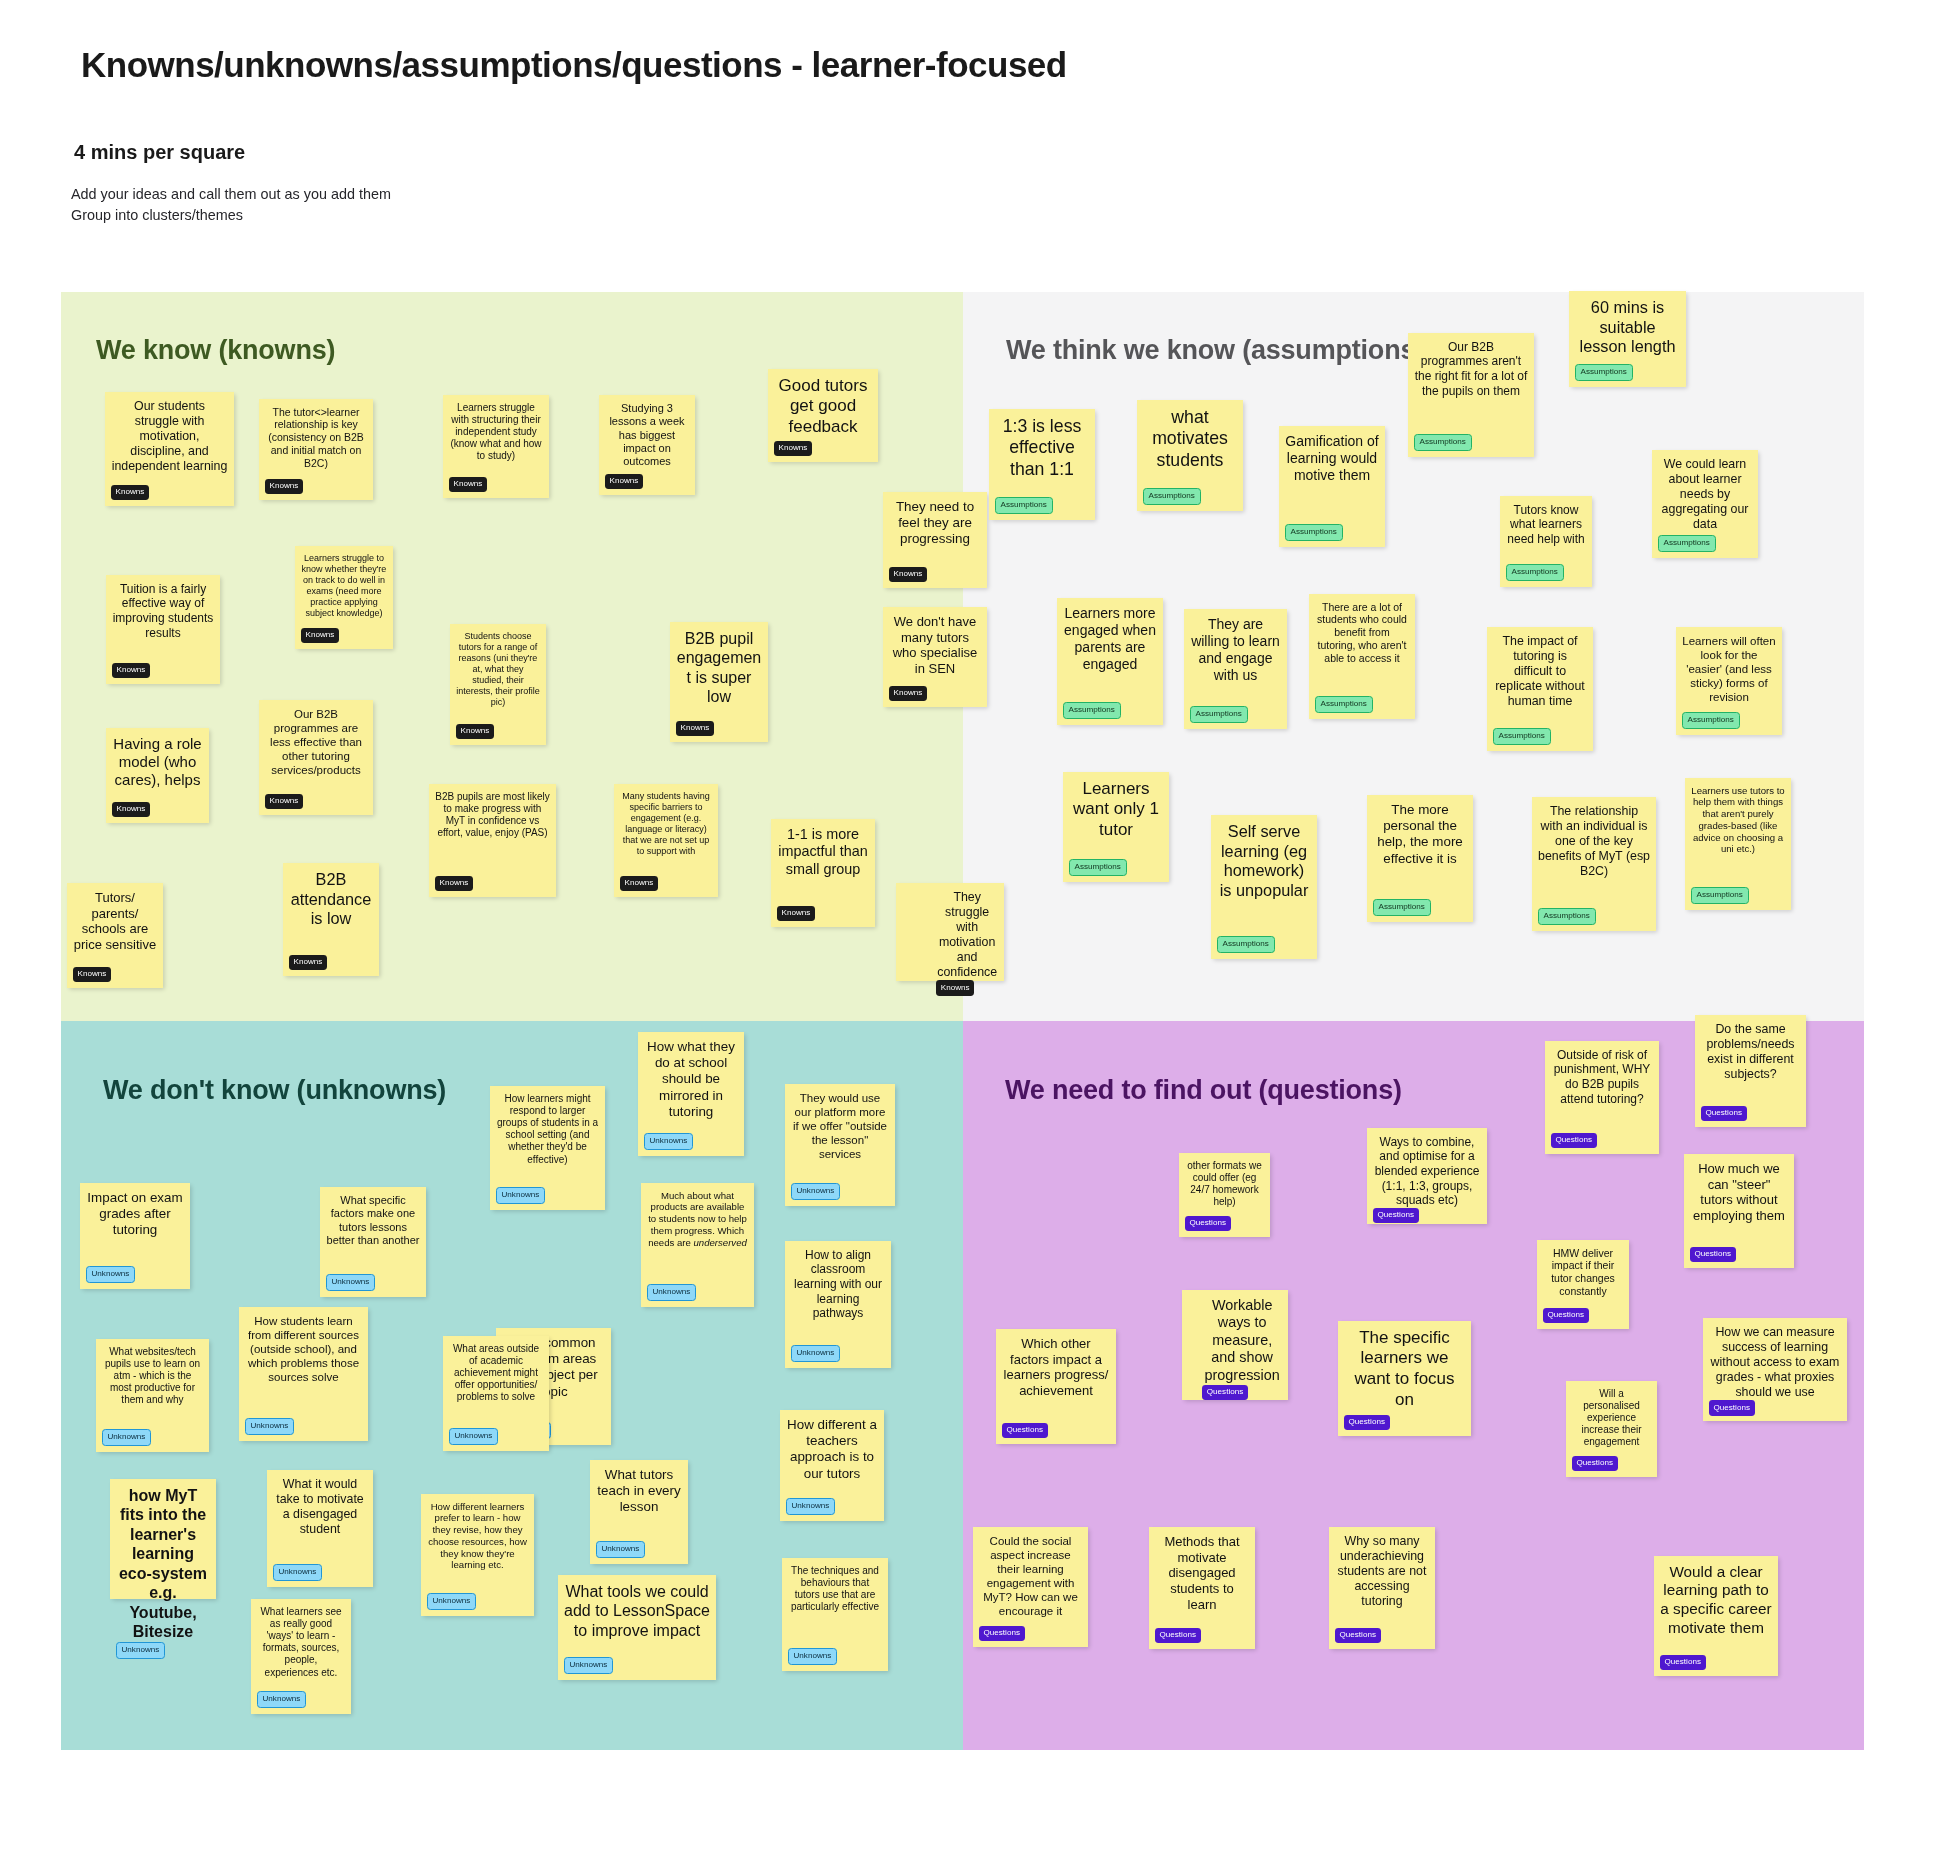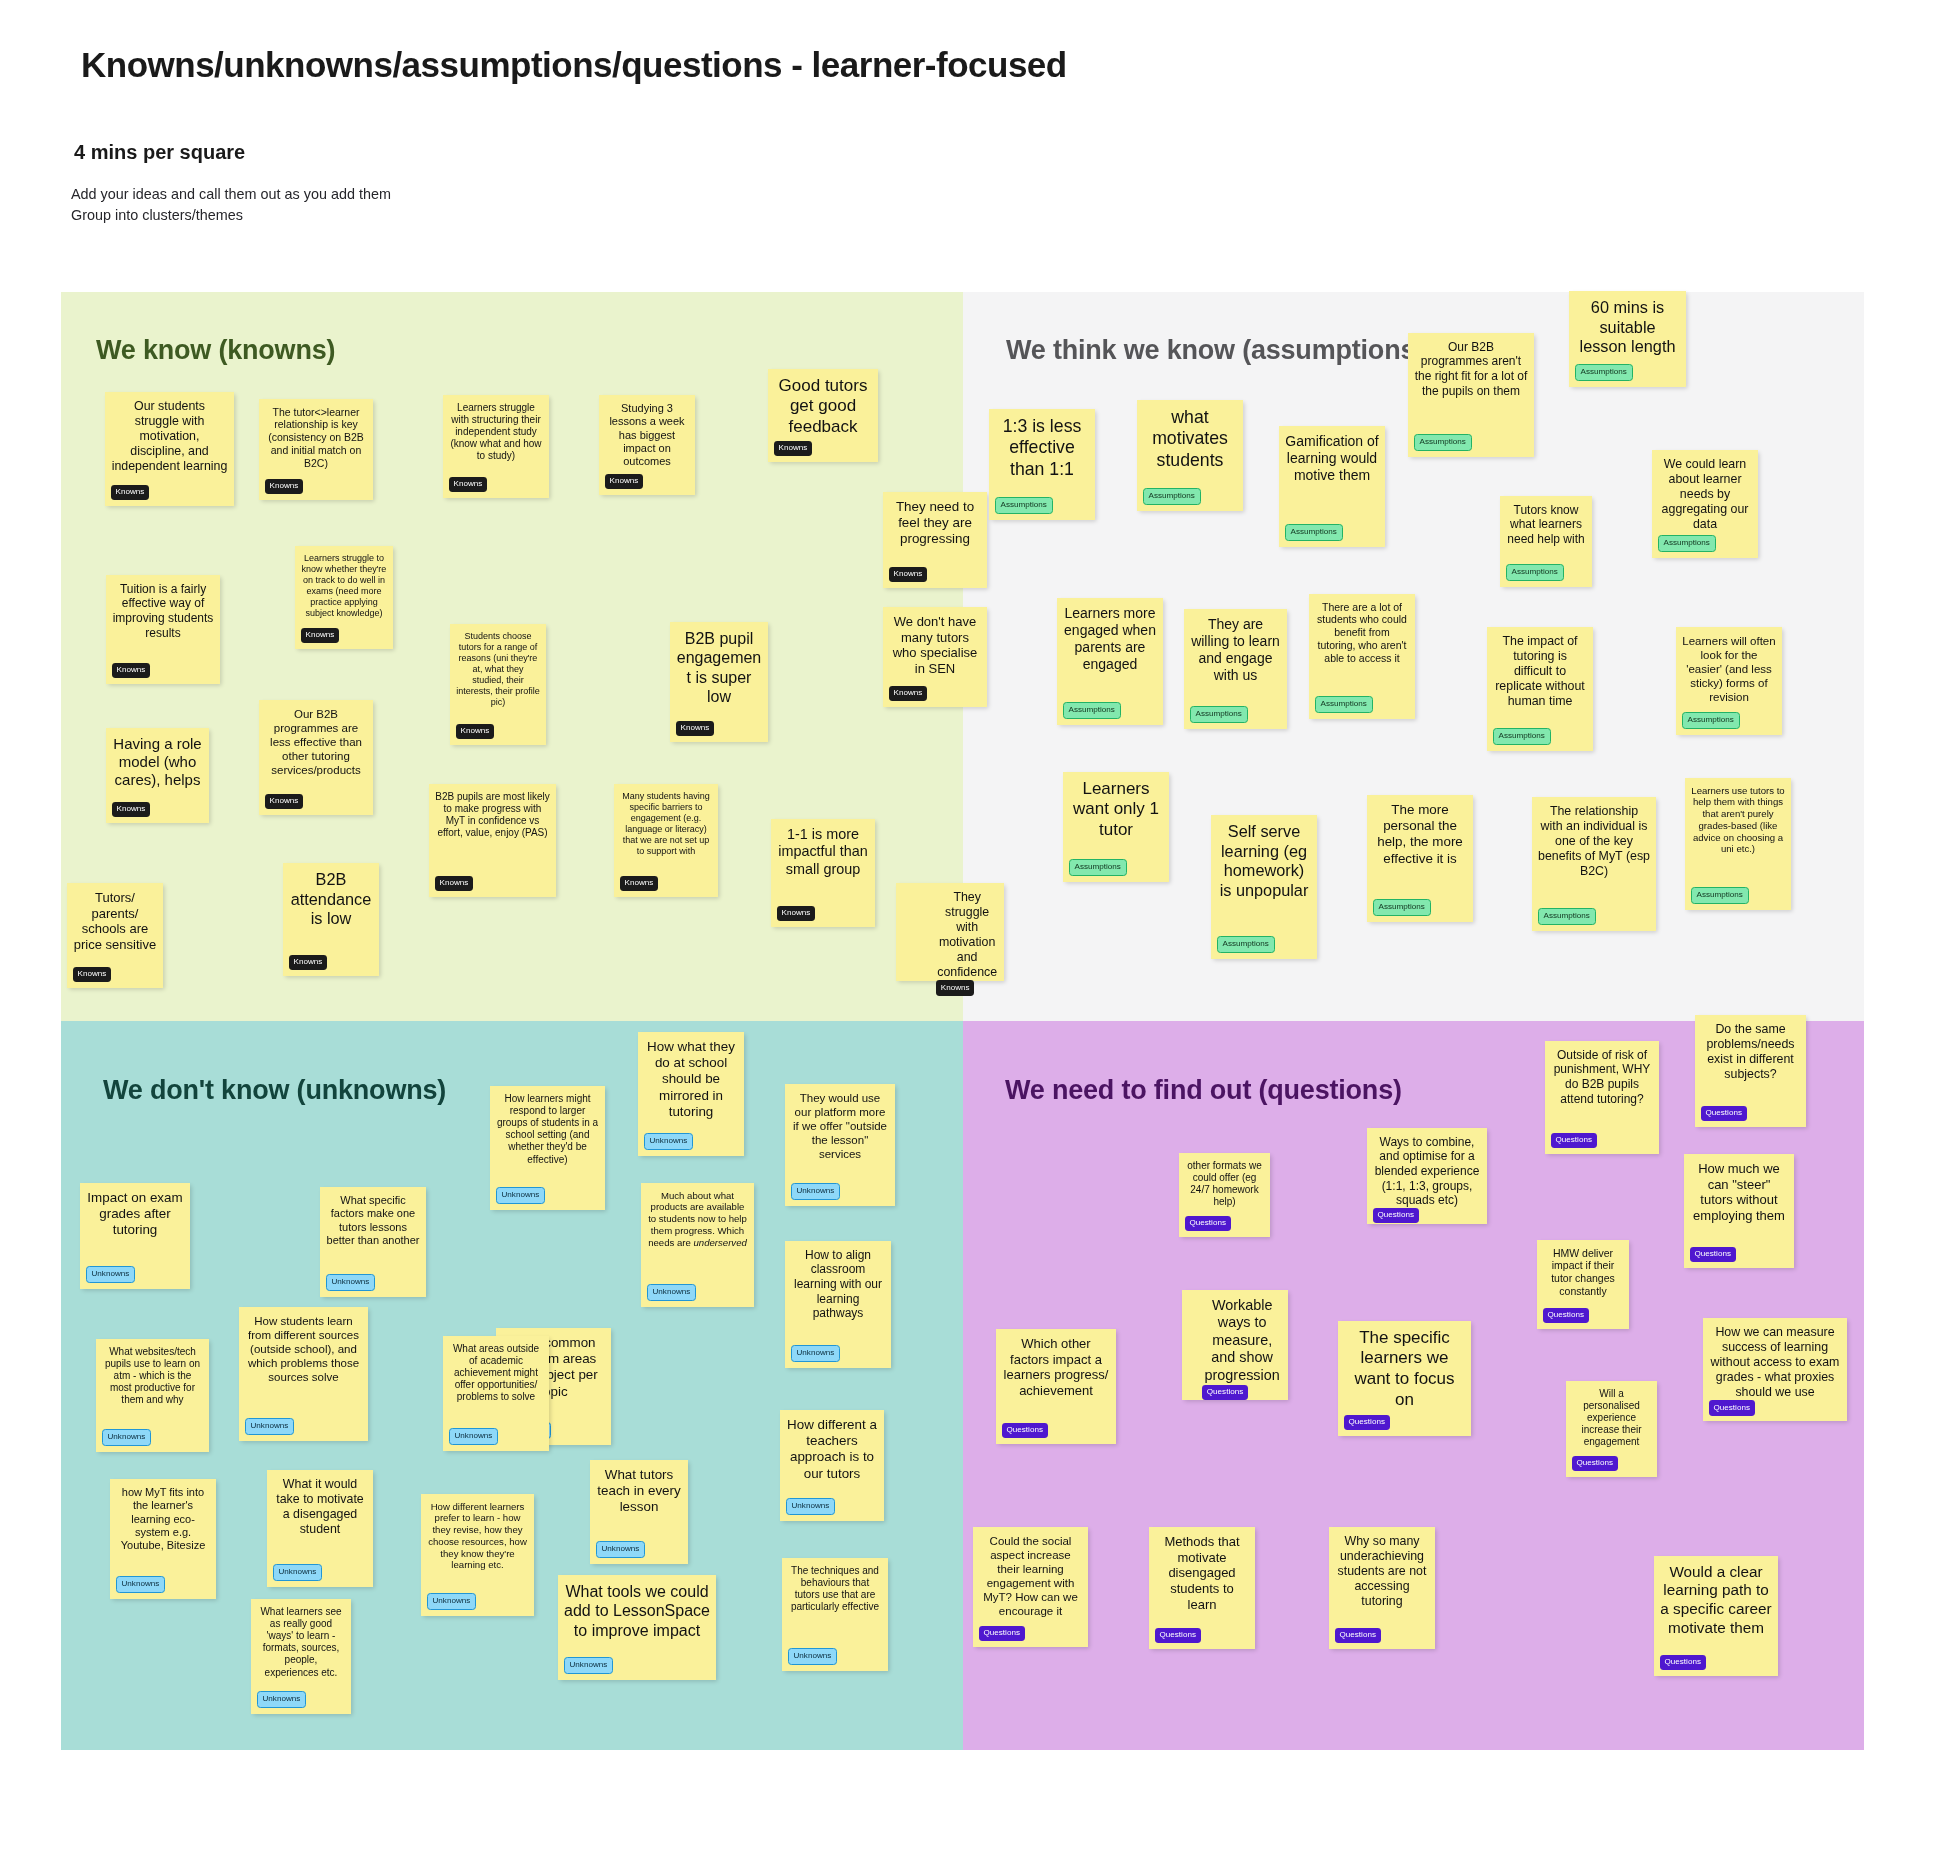--- a/index.html
+++ b/index.html
@@ -271,21 +271,21 @@
       </div>
       <div class="note" style="left: 443px; top: 1336px; width: 106px; height: 115px;">
         <div class="txt" style="font-size: 10px;">What areas outside of academic achievement might offer opportunities/ problems to solve</div>
         <div class="tag unknowns">Unknowns</div>
       </div>
       <div class="note" style="left: 780px; top: 1410px; width: 104px; height: 111px;">
         <div class="txt" style="font-size: 13.4px;">How different a teachers approach is to our tutors</div>
         <div class="tag unknowns">Unknowns</div>
       </div>
       <div class="note" style="left: 110px; top: 1479px; width: 106px; height: 120px;">
-        <div class="txt" style="font-size: 11px;">how MyT fits into the learner's learning eco-system e.g. Youtube, Bitesize</div>
+        <div class="txt" style="font-size: 16px; font-weight: bold;">how MyT fits into the learner's learning eco-system e.g. Youtube, Bitesize</div>
         <div class="tag unknowns">Unknowns</div>
       </div>
       <div class="note" style="left: 267px; top: 1470px; width: 106px; height: 117px;">
         <div class="txt" style="font-size: 12.4px;">What it would take to motivate a disengaged student</div>
         <div class="tag unknowns">Unknowns</div>
       </div>
       <div class="note" style="left: 421px; top: 1494px; width: 113px; height: 122px;">
         <div class="txt" style="font-size: 9.6px;">How different learners prefer to learn - how they revise, how they choose resources, how they know they're learning etc.</div>
         <div class="tag unknowns">Unknowns</div>
       </div>

